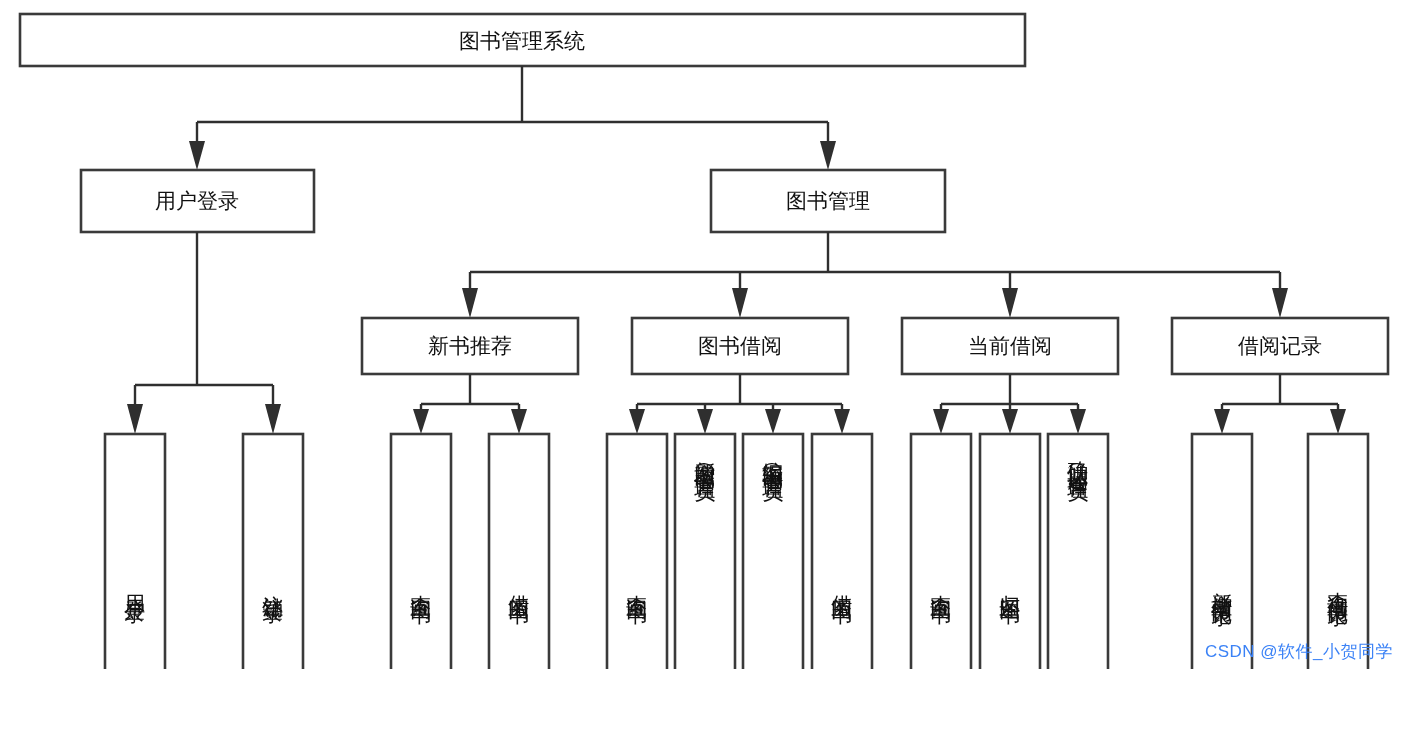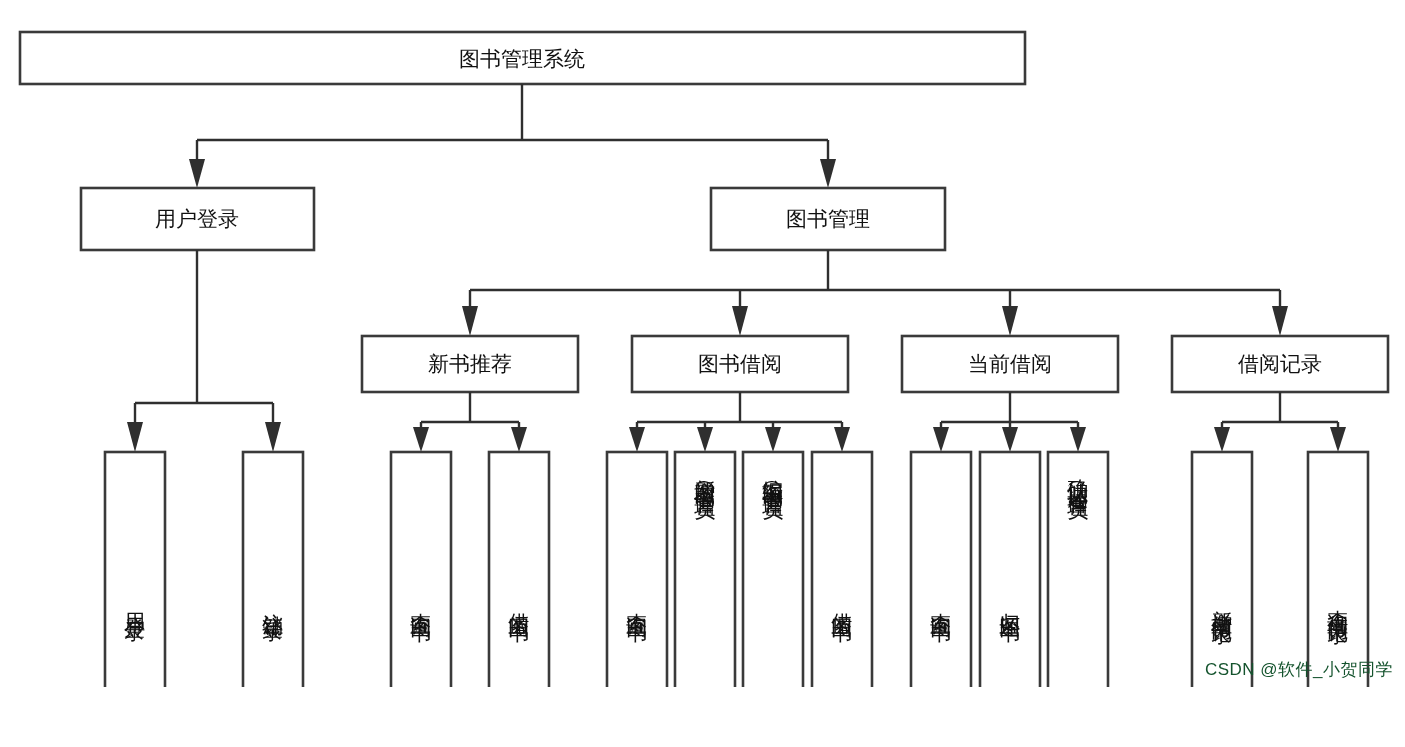--- a/index.html
+++ b/index.html
@@ -10,21 +10,20 @@
   }
   body {
     font-family: "Liberation Sans", "DejaVu Sans", sans-serif;
   }
   #diagram-root {
     position: relative;
     width: 1405px;
     height: 669px;
     background: #ffffff;
     overflow: hidden;
-    margin-top: 18px;
   }
   svg.diagram-canvas {
     position: absolute;
     left: 0;
     top: 0;
     width: 1405px;
     height: 747px;
   }
   .node-box {
     fill: #ffffff;
@@ -71,21 +70,21 @@
     letter-spacing: 3px;
     color: #111111;
     white-space: nowrap;
   }
   .watermark {
     position: absolute;
     right: 12px;
     bottom: 6px;
     font-family: "Liberation Sans", "DejaVu Sans", sans-serif;
     font-size: 17px;
-    color: #14532d;
+    color: #3b82f6;
     letter-spacing: 0.5px;
     user-select: none;
   }
 </style>
 </head>
 <body>
 
 <div id="diagram-root">
 
   <svg class="diagram-canvas" viewBox="0 0 1405 747">

